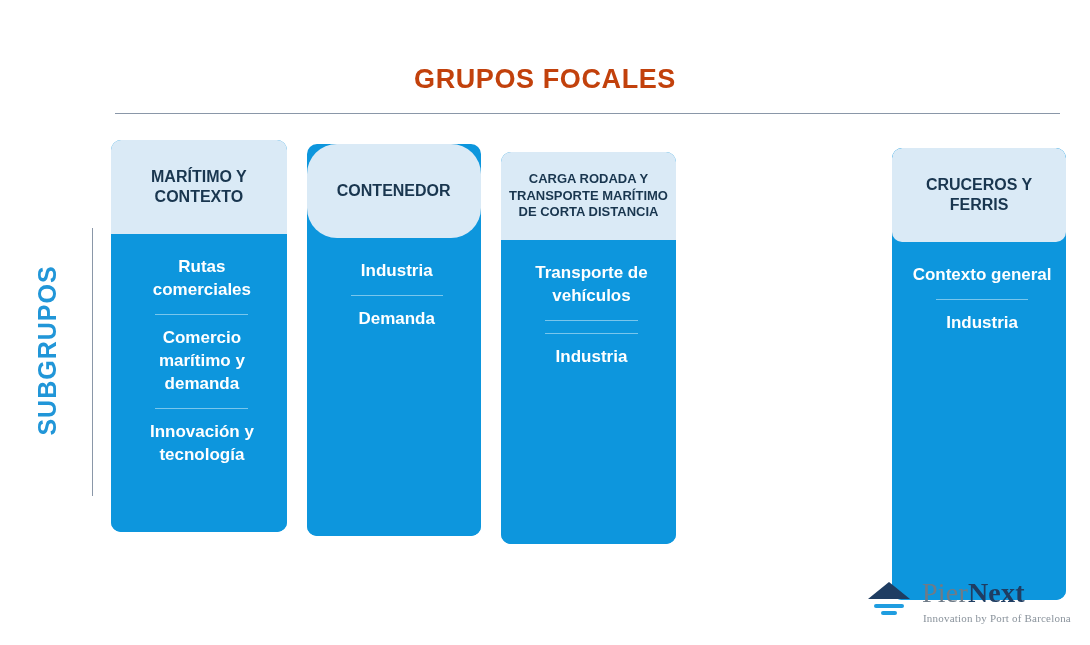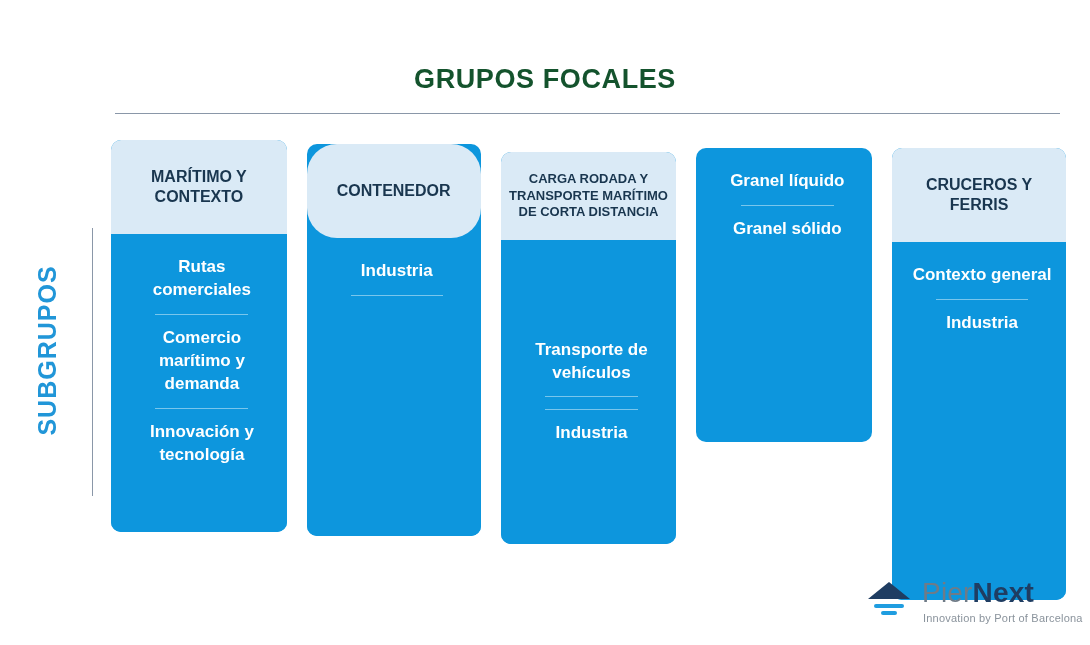--- a/index.html
+++ b/index.html
@@ -24,21 +24,21 @@
   
   .title {
     position: absolute;
     left: 0;
     top: 64px;
     width: 1090px;
     text-align: center;
     font-size: 27px;
     font-weight: bold;
     letter-spacing: 0.6px;
-    color: #14532d;
+    color: #c2410c;
   }
 
   .title-rule {
     position: absolute;
     left: 115px;
     top: 113px;
     width: 945px;
     height: 1px;
     background: #8a97a8;
   }
@@ -129,44 +129,45 @@
   .c0 { width: 180px; }
   .c0 .col-head { height: 94px; font-size: 16px; }
   .c0 .col-body { height: 298px; }
 
   .c1 { width: 178px; }
   .c1 .col-head { height: 94px; font-size: 16px; border-radius: 30px; }
   .c1 .col-body { height: 298px; }
 
   .c2 { width: 180px; }
   .c2 .col-head { height: 88px; font-size: 13px; line-height: 1.3; }
-  .c2 .col-body { height: 304px; justify-content: center; }
+  .c2 .col-body { height: 304px; }
 
   .c3 { width: 180px; }
   .c3 .col-head { height: 94px; font-size: 16px; }
   .c3 .col-body { height: 294px; }
 
   .c4 { width: 178px; }
-  .c4 .col-head { height: 94px; font-size: 16px; }
+  .c4 .col-head { height: 94px; font-size: 16px; border-radius: 10px; }
   .c4 .col-body { height: 358px; }
 
   
   .off-0 { margin-top: 0px; }
   .off-1 { margin-top: 4px; }
   .off-2 { margin-top: 12px; }
   .off-3 { margin-top: 8px; }
   .off-4 { margin-top: 8px; }
 
   
   .logo {
     position: absolute;
     left: 866px;
     top: 575px;
     width: 190px;
     height: 56px;
+    font-family: Liberation Serif, serif;
   }
 
   .logo-mark {
     position: absolute;
     left: 0px;
     top: 3px;
     width: 46px;
     height: 40px;
   }
 
@@ -217,39 +218,35 @@
         <div class="divider"></div>
         <div class="subitem">Innovación y tecnología</div>
       </div>
     </div>
 
     <div class="column c1 off-1">
       <div class="col-head">CONTENEDOR</div>
       <div class="col-body">
         <div class="subitem">Industria</div>
         <div class="divider"></div>
+        <div class="subitem">Demanda</div>
       </div>
     </div>
 
     <div class="column c2 off-2">
       <div class="col-head">CARGA RODADA Y TRANSPORTE MARÍTIMO DE CORTA DISTANCIA</div>
       <div class="col-body">
         <div class="subitem">Transporte de vehículos</div>
         <div class="divider"></div>
         <div class="divider"></div>
         <div class="subitem">Industria</div>
       </div>
     </div>
 
     <div class="column c3 off-3">
-      <div class="col-body">
-        <div class="subitem">Granel líquido</div>
-        <div class="divider"></div>
-        <div class="subitem">Granel sólido</div>
-      </div>
     </div>
 
     <div class="column c4 off-4">
       <div class="col-head">CRUCEROS Y FERRIS</div>
       <div class="col-body">
         <div class="subitem">Contexto general</div>
         <div class="divider"></div>
         <div class="subitem">Industria</div>
       </div>
     </div>

